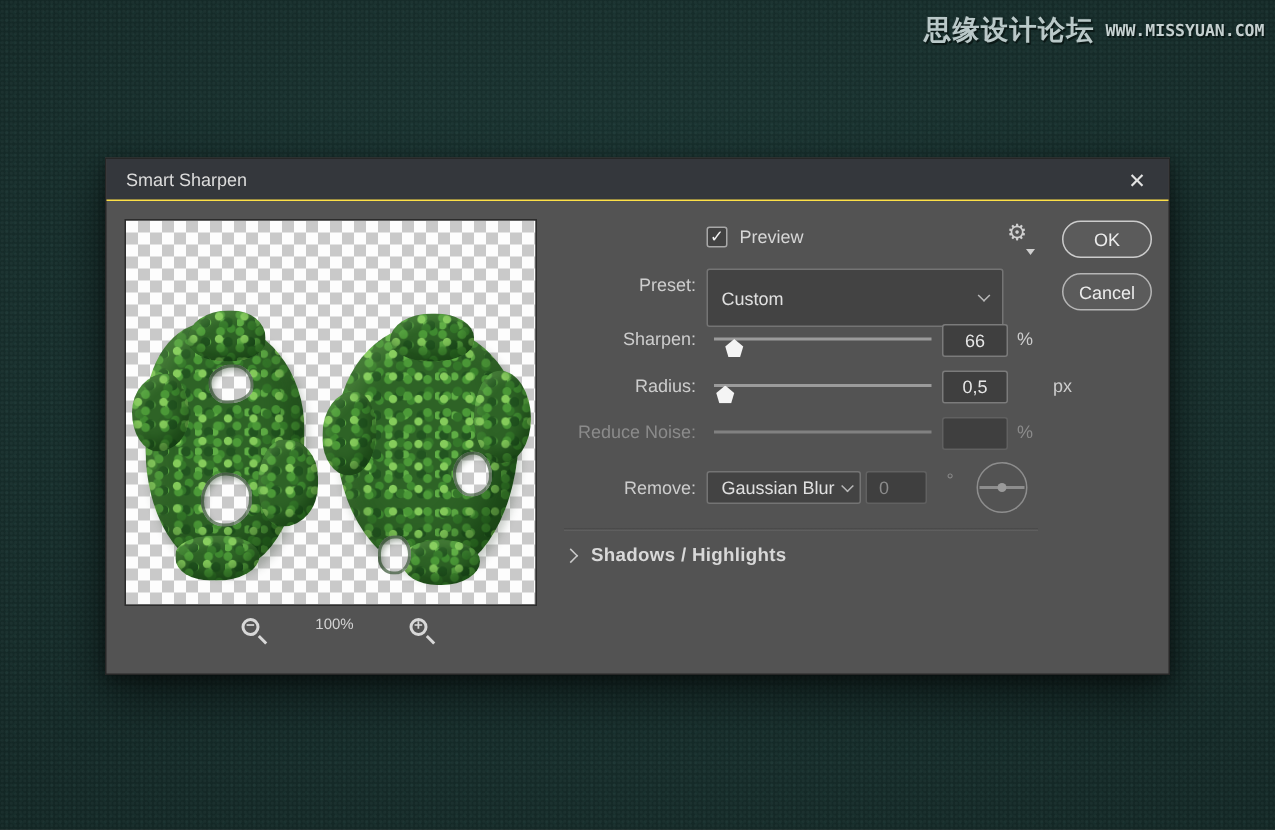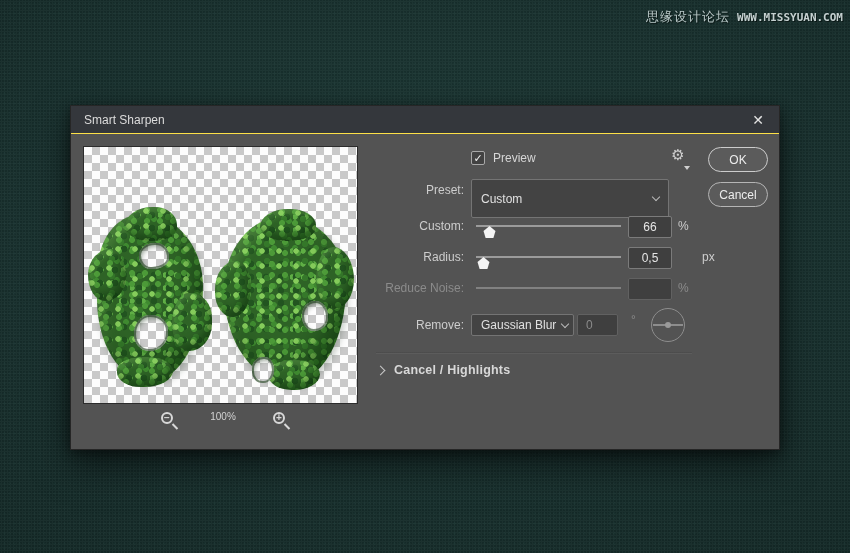--- a/index.html
+++ b/index.html
@@ -12,21 +12,21 @@
       radial-gradient(rgba(180,230,225,0.045) 1px, transparent 1.3px),
       radial-gradient(rgba(120,200,190,0.035) 1px, transparent 1.2px),
       radial-gradient(1100px 650px at 50% 42%, #1c3734 0%, #142826 52%, #0e1f1d 100%);
     background-size: 3px 3px, 5px 5px, 100% 100%;
     background-position: 0 0, 2px 1px, 0 0;
   }
 
   
   .watermark { position:absolute; top:8px; right:7px; display:flex; align-items:center; gap:7px; opacity:.92; }
   .wm-cn {
-    font-size:13px; font-weight:normal; letter-spacing:1px; color:#c8d6d6;
+    font-size:18px; font-weight:bold; letter-spacing:1px; color:#c8d6d6;
     text-shadow: 1px 1px 0 #0a1715, -1px -1px 0 #223836, 0 0 2px #0a1715;
   }
   .wm-url {
     font-family:"DejaVu Sans Mono", monospace; font-size:11px; font-weight:bold;
     letter-spacing:0px; color:#d4dede; text-shadow:1px 1px 0 #0a1715;
   }
 
   
   .dialog {
     position:absolute; left:70px; top:105px; width:710px; height:345px;
@@ -193,21 +193,21 @@
 
     <div class="btn btn-ok">OK</div>
     <div class="btn btn-cancel">Cancel</div>
 
     <span class="label" style="top:76px;">Preset:</span>
     <div class="dropdown" style="left:400px; top:73px; width:198px; height:39px;">
       <span class="dd-value">Custom</span>
       <span class="caret"></span>
     </div>
 
-    <span class="label" style="top:112px;">Custom:</span>
+    <span class="label" style="top:112px;">Sharpen:</span>
     <div class="track" style="top:119px;"></div>
     <div class="thumb" style="left:412px; top:120px;"></div>
     <div class="num-input" style="top:110px;">66</div>
     <span class="unit" style="left:607px; top:112px;">%</span>
 
     <span class="label" style="top:143px;">Radius:</span>
     <div class="track" style="top:150px;"></div>
     <div class="thumb" style="left:406px; top:151px;"></div>
     <div class="num-input" style="top:141px;">0,5</div>
     <span class="unit" style="left:607px; top:143px;padding-left:24px;">px</span>
@@ -222,17 +222,17 @@
       <span class="dd-value">Gaussian Blur</span>
       <span class="caret"></span>
     </div>
     <div class="num-input dim" style="left:506px; top:208px; width:41px; height:22px;">0</div>
     <span class="unit dim" style="left:560px; top:206px;">°</span>
     <div class="dial"></div>
 
     <div class="divider"></div>
     <div class="sh-header">
       <span class="sh-chevron"></span>
-      <span class="sh-text">Cancel / Highlights</span>
+      <span class="sh-text">Shadows / Highlights</span>
     </div>
 
   </div>
 </div>
 
 </body></html>

